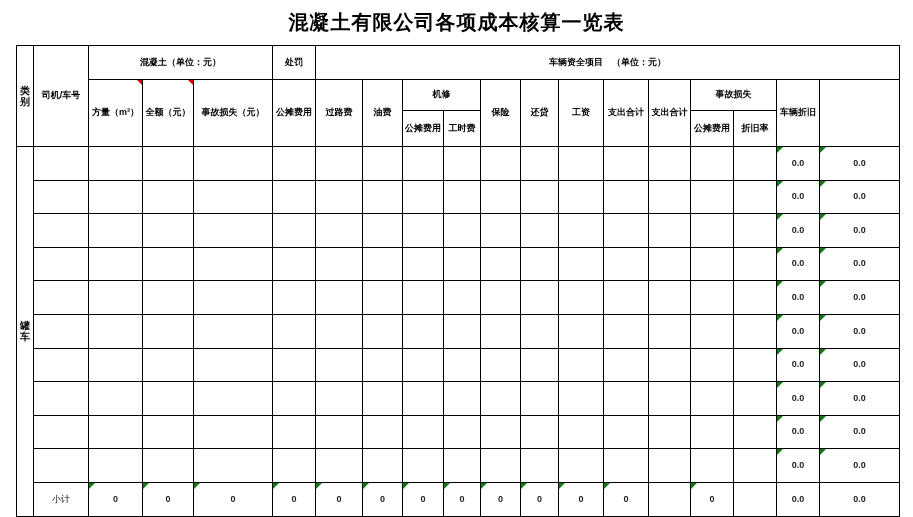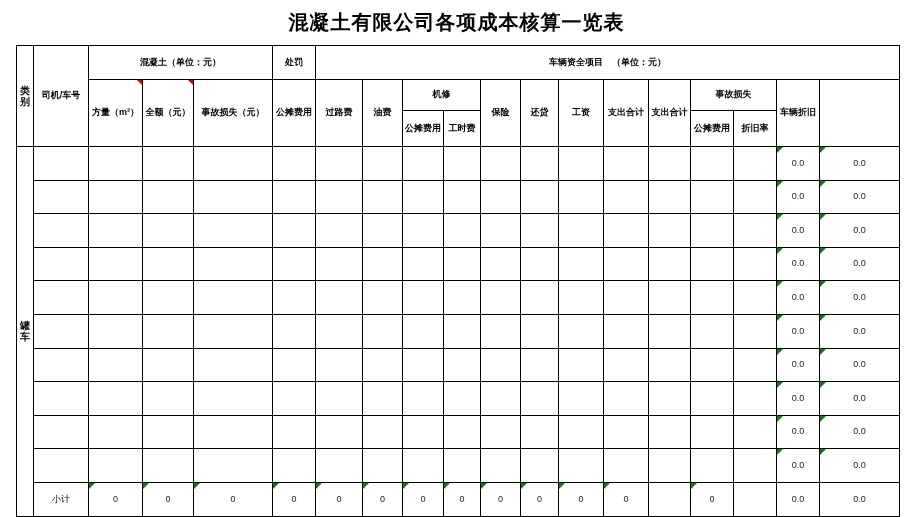--- a/index.html
+++ b/index.html
@@ -89,21 +89,21 @@
     border-right: 6px solid transparent;
   }
 
   .vtext {
     font-size: 10px;
     line-height: 1.1;
     letter-spacing: 0;
   }
   .vtext span { display: block; }
 
-  .num { font-size: 9px; color: #222; }
+  .num { font-size: 9px; color: #222; font-weight: bold; }
   .row-data td { height: 32.6px; }
   .row-total td { height: 33px; }
 </style>
 </head>
 <body>
 
 <div id="sheet">
 
   <div class="title-band">
     <div class="title-text">混凝土有限公司各项成本核算一览表</div>

